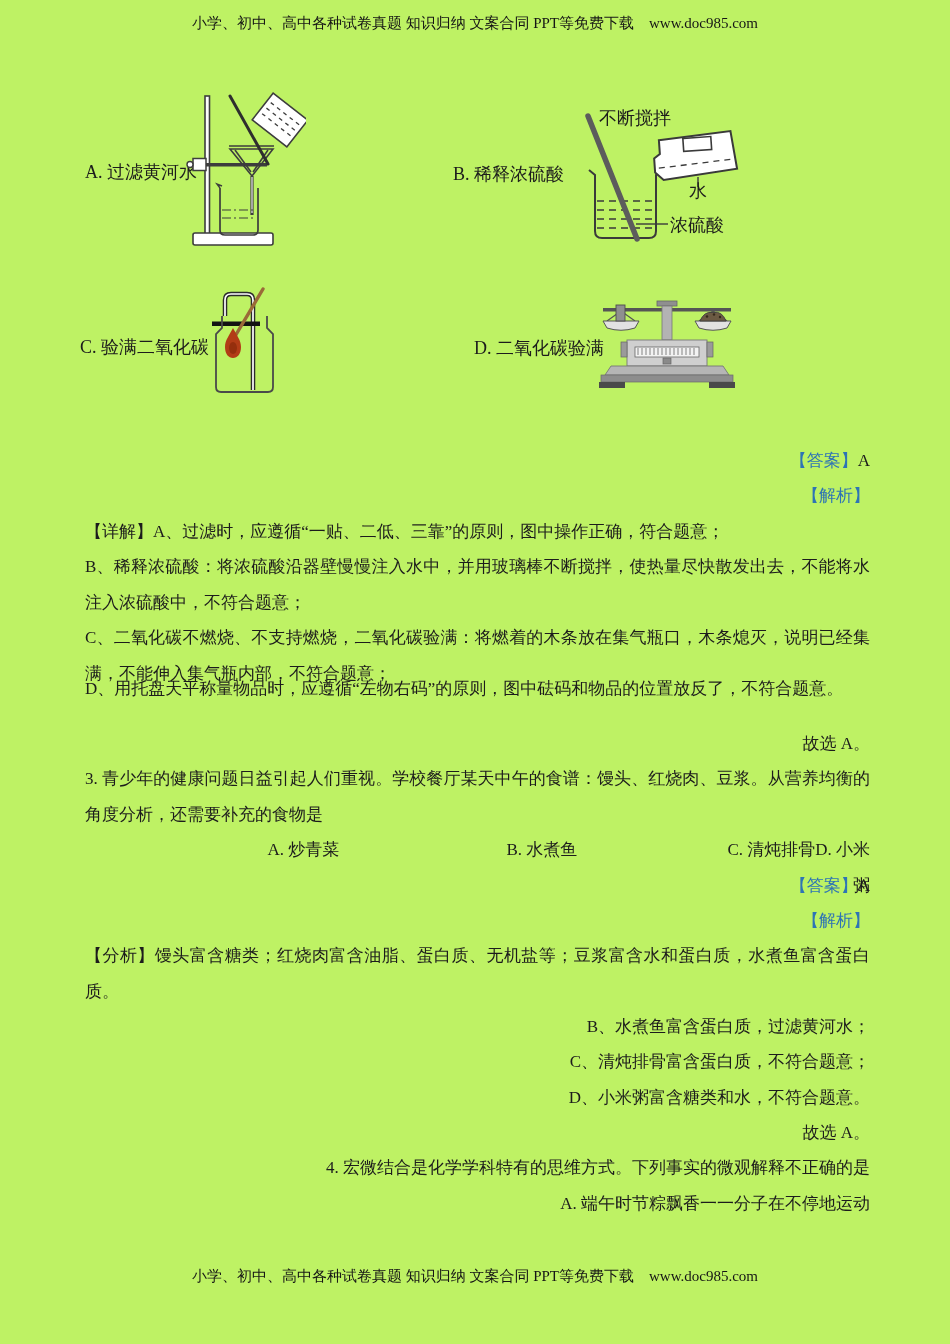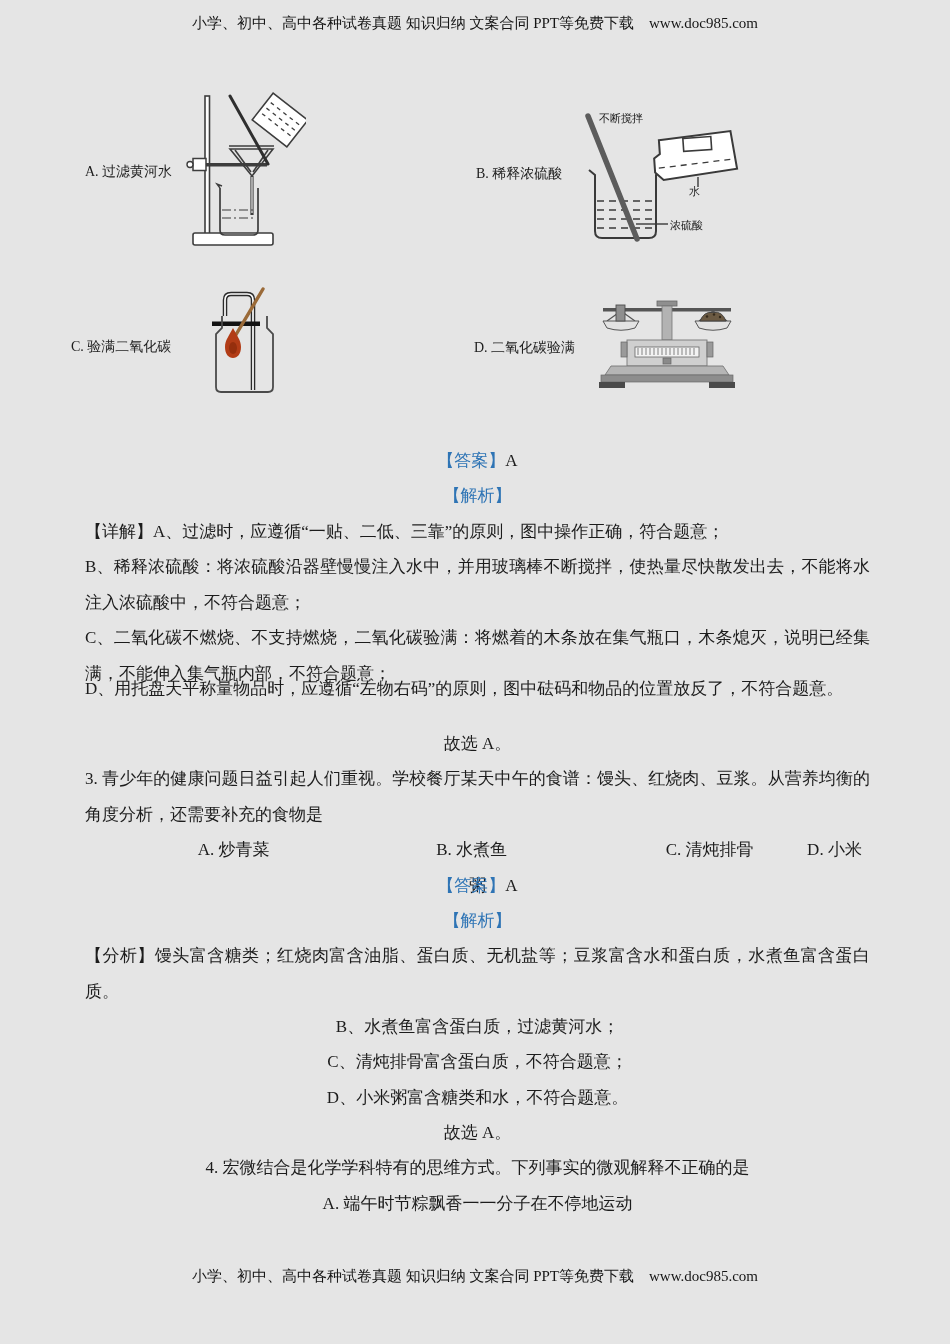--- a/index.html
+++ b/index.html
@@ -1,44 +1,44 @@
 <!DOCTYPE html>
 <html><head>
 <meta charset="utf-8">
 <style>
   html,body{margin:0;padding:0;background:#ffffff;}
   .page{
-    position:relative;width:950px;height:1344px;background:#e5e5e5;
+    position:relative;width:950px;height:1344px;background:#bef264;
     font-family:"Liberation Serif","DejaVu Serif",serif;color:#1c1c1c;overflow:hidden;
   }
   .hdr{
     position:absolute;left:0;width:100%;text-align:center;
     font-size:15px;color:#151515;white-space:pre;line-height:20px;
   }
   .line{
     position:absolute;left:85px;width:785px;font-size:17px;line-height:35.5px;
     text-align:justify;text-justify:inter-ideograph;
   }
-  .noj{text-align:center;}
+  .noj{text-align:right;}
   .tag-blue{color:#2E74B5;}
-  .dlabel{position:absolute;font-size:14px;line-height:22px;}
-  .ann{position:absolute;font-size:11px;line-height:18px;color:#1c1c1c;}
+  .dlabel{position:absolute;font-size:18px;line-height:22px;}
+  .ann{position:absolute;font-size:18px;line-height:18px;color:#1c1c1c;}
   .opt{display:inline-block;width:195px;margin-left:43px;}
   svg{position:absolute;display:block;}
 </style>
 </head>
 <body>
 
 <div class="page">
 
   <div class="hdr" style="top:13px">小学、初中、高中各种试卷真题 知识归纳 文案合同 PPT等免费下载    www.doc985.com</div>
 
   <div class="dlabel" style="left:85px;top:161px">A. 过滤黄河水</div>
-  <div class="dlabel" style="left:476px;top:163px">B. 稀释浓硫酸</div>
-  <div class="dlabel" style="left:71px;top:336px">C. 验满二氧化碳</div>
+  <div class="dlabel" style="left:453px;top:163px">B. 稀释浓硫酸</div>
+  <div class="dlabel" style="left:80px;top:336px">C. 验满二氧化碳</div>
   <div class="dlabel" style="left:474px;top:337px">D. 二氧化碳验满</div>
 
   <svg style="left:176px;top:86px" width="130" height="170" viewBox="0 0 130 170">
 
     <rect x="29" y="10" width="4.5" height="139" fill="#fdfdfd" stroke="#3d3d3d" stroke-width="1.6"></rect>
     <rect x="17" y="147" width="80" height="12" rx="2" fill="#fff" stroke="#3d3d3d" stroke-width="1.6"></rect>
 
     <rect x="21" y="77" width="70" height="3.5" fill="#3d3d3d"></rect>
     <rect x="17" y="72.5" width="13" height="12" fill="#fff" stroke="#3d3d3d" stroke-width="1.5"></rect>
     <circle cx="14" cy="78.5" r="3" fill="#fff" stroke="#3d3d3d" stroke-width="1.4"></circle>

